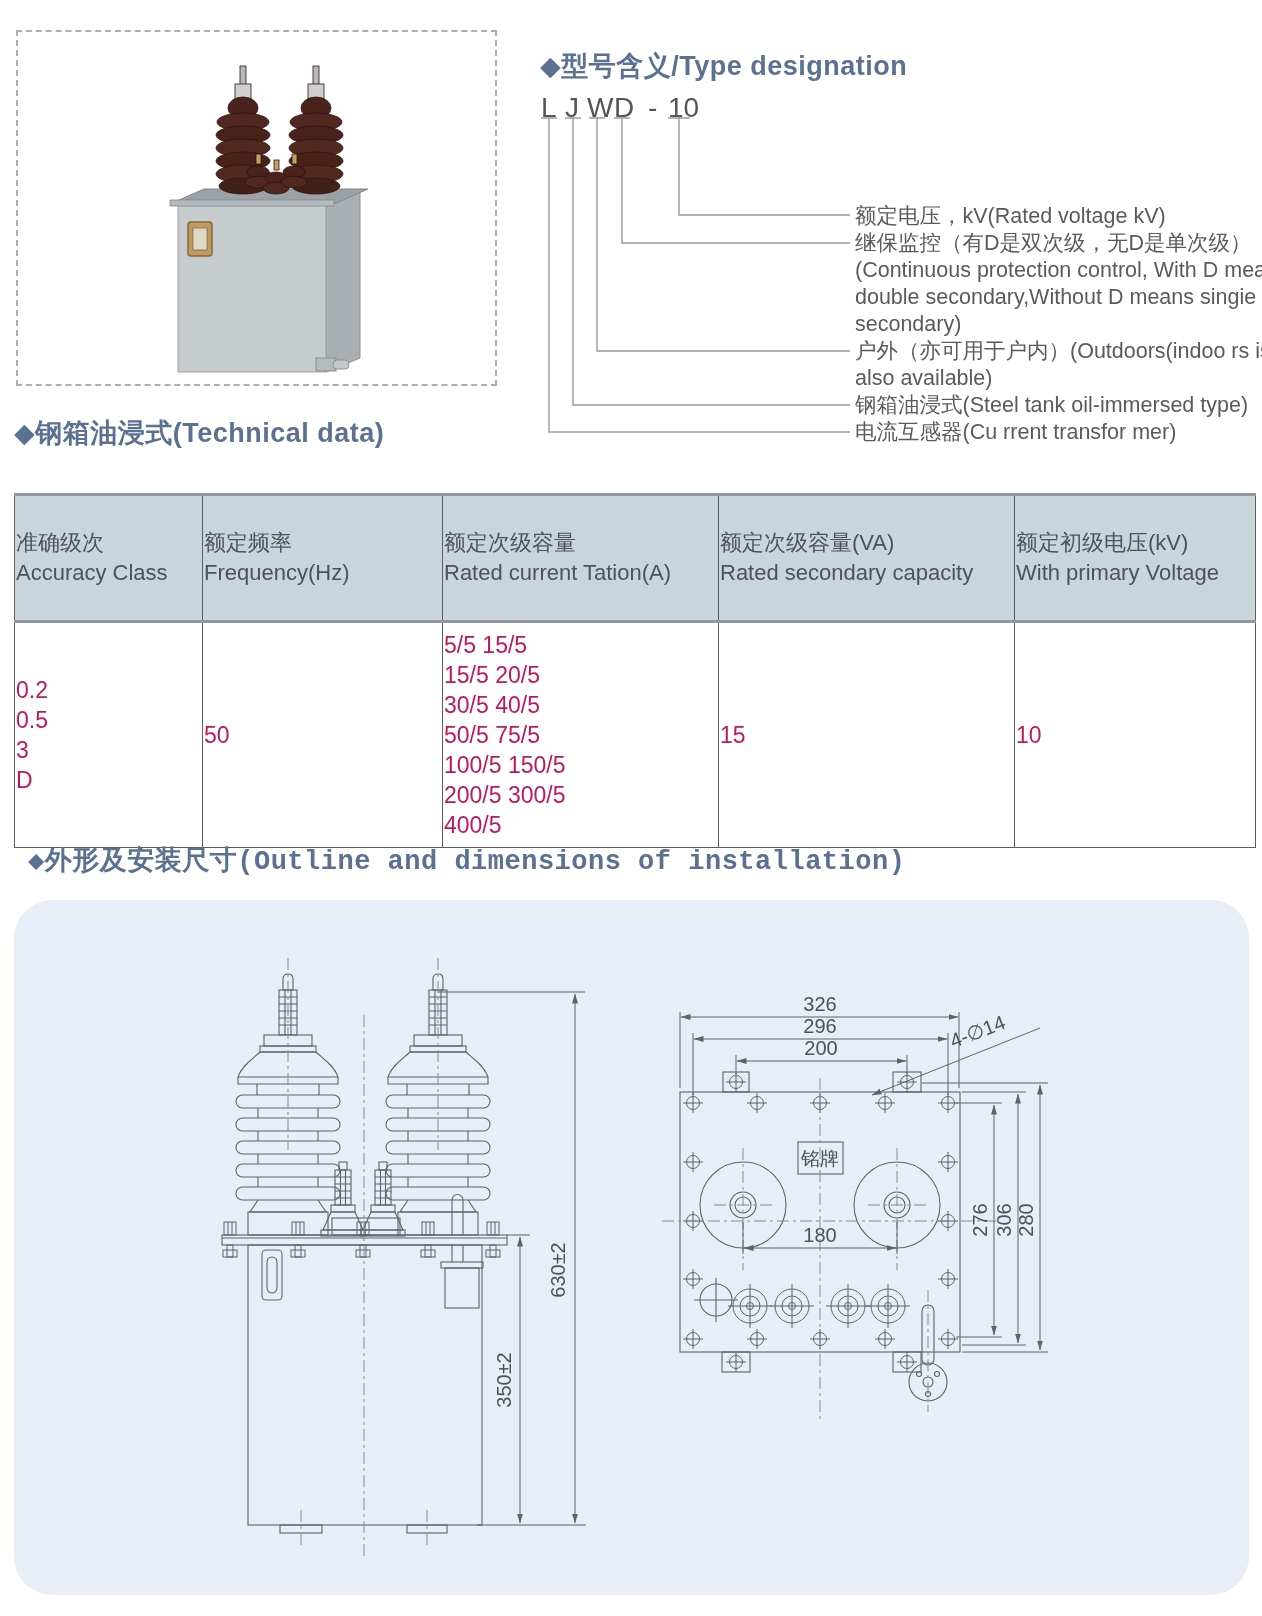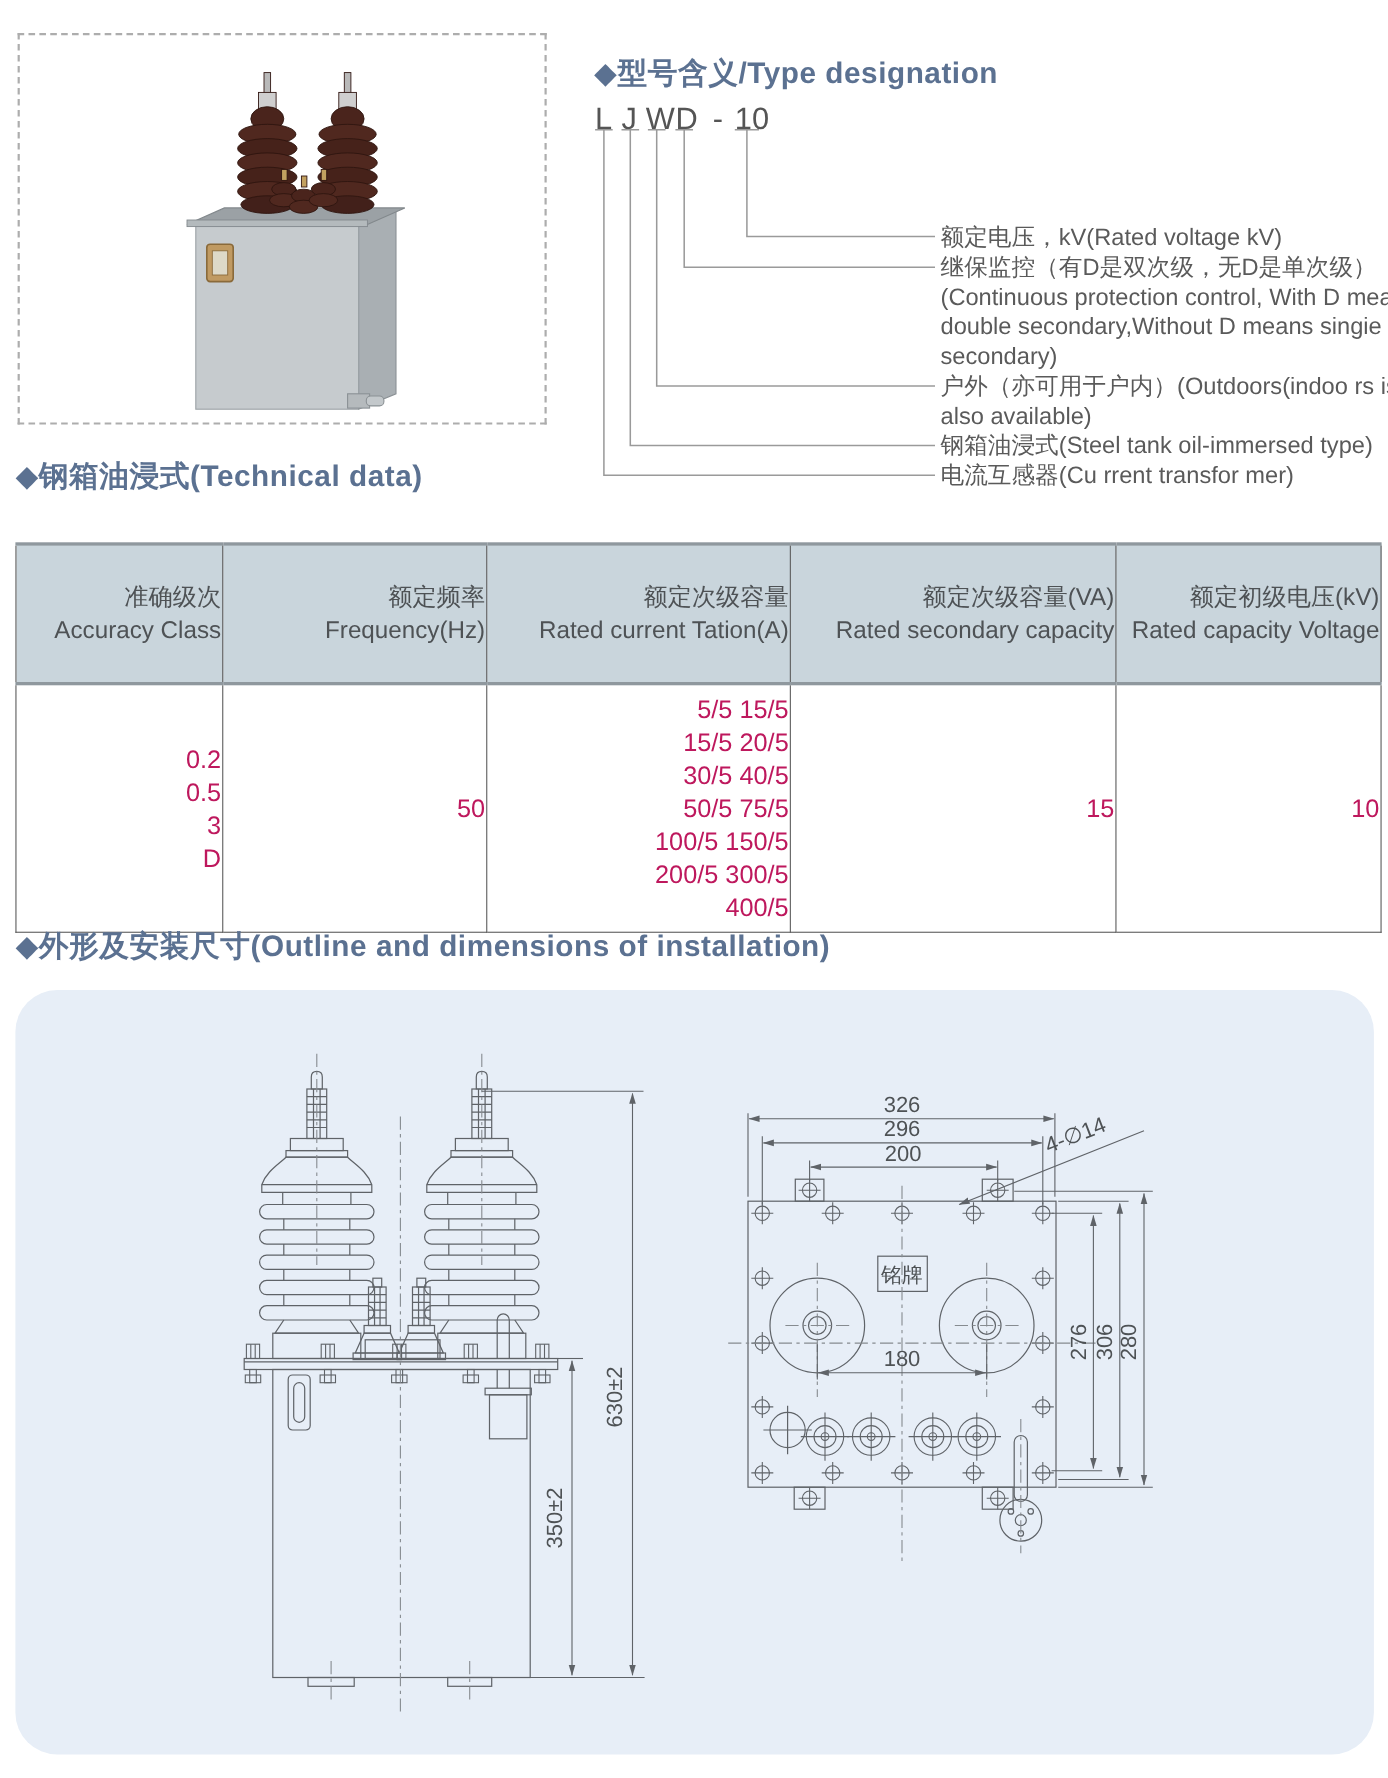--- a/index.html
+++ b/index.html
@@ -10,21 +10,21 @@
   .photo-box{left:16px;top:30px;width:477px;height:352px;border:2px dashed #adadad;background:#fff;}
   
   .sec-head{font-size:27px;font-weight:bold;color:#5b7191;letter-spacing:.5px;white-space:nowrap;}
   
   .code-part{position:absolute;top:92px;font-size:28px;color:#555;}
   .type-label{position:absolute;left:855px;width:420px;font-size:21.5px;color:#5a5a5a;
               white-space:nowrap;line-height:27px;}
   
   .tbl-wrap{left:14px;top:493px;width:1241px;}
   table{border-collapse:collapse;table-layout:fixed;width:1241px;}
-  th,td{border:1px solid #5c5c5c;text-align:right;vertical-align:middle;font-weight:normal;}
+  th,td{border:1px solid #5c5c5c;text-align:left;vertical-align:middle;font-weight:normal;}
   th{height:122px;background:#c9d5dc;font-size:22px;color:#4e5255;
      border-top:3px solid #8f989e;border-bottom:3px solid #8f989e;line-height:30px;}
   td{height:222px;font-size:23px;color:#be185d;white-space:pre-line;line-height:30px;background:#fff;}
   
   .panel{left:14px;top:900px;width:1235px;height:695px;background:#e7eef7;border-radius:38px;}
   svg text{font-family:"Liberation Sans","DejaVu Sans",sans-serif;}
   .ln{stroke:#5f6368;stroke-width:1.1;fill:none;}
   .cl{stroke:#868b90;stroke-width:1;fill:none;stroke-dasharray:12 4 3 4;}
   .dim{stroke:#5f6368;stroke-width:1;fill:none;}
   .dimt{font-size:20px;fill:#4e5255;}
@@ -138,21 +138,21 @@
         <th>
           <div>额定次级容量</div>
           <div>Rated current Tation(A)</div>
         </th>
         <th>
           <div>额定次级容量(VA)</div>
           <div>Rated secondary capacity</div>
         </th>
         <th>
           <div>额定初级电压(kV)</div>
-          <div>Rated capacity Voltage</div>
+          <div>With primary Voltage</div>
         </th>
       </tr>
     </thead>
     <tbody>
       <tr>
         <td>0.2
 0.5
 3
 D</td>
         <td>50</td>
@@ -163,21 +163,21 @@
 100/5 150/5
 200/5 300/5
 400/5</td>
         <td>15</td>
         <td>10</td>
       </tr>
     </tbody>
   </table>
 </div>
 
-<div class="abs sec-head" style="left:14px;top:842px;">◆外形及安装尺寸(Outline and dimensions of installation)</div>
+<div class="abs sec-head" style="left:28px;top:842px;font-family:Liberation Mono, monospace;">◆外形及安装尺寸(Outline and dimensions of installation)</div>
 
 <div class="abs panel">
 <svg width="1235" height="695" viewBox="0 0 1235 695">
   <defs>
     <marker id="mA" markerWidth="12" markerHeight="10" refX="9.5" refY="4" orient="auto-start-reverse" markerUnits="userSpaceOnUse">
       <path d="M0,1 L10,4 L0,7 Z" fill="#5f6368"></path>
     </marker>
 
     <g id="bushA" fill="none" stroke="#5f6368" stroke-width="1.1">
       <path d="M-5,90 L-5,79 Q-5,74 0,74 Q5,74 5,79 L5,90 Z"></path>

